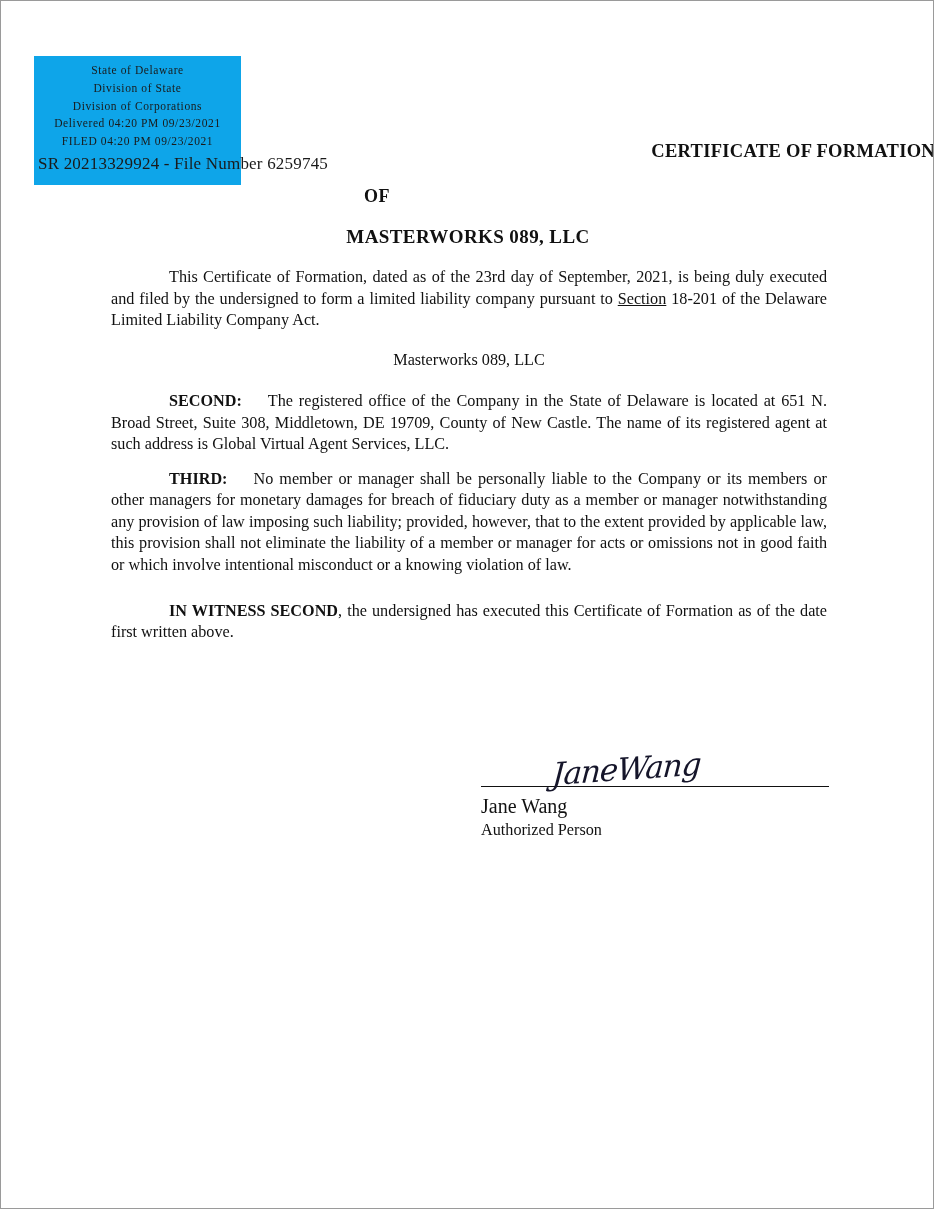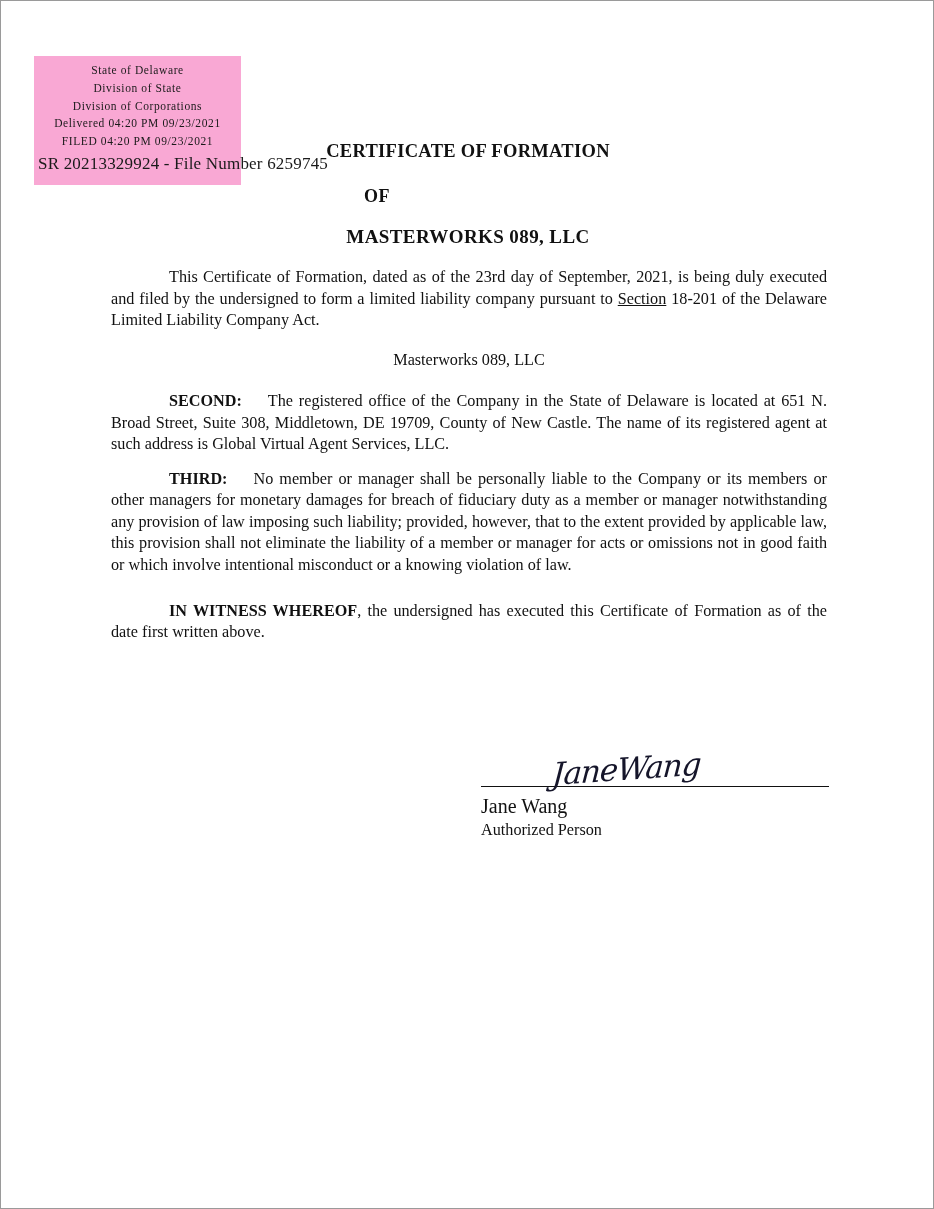--- a/index.html
+++ b/index.html
@@ -18,39 +18,39 @@
     font-family: "Liberation Serif", serif;
     color: #111111;
   }
 
   
   .stamp {
     position: absolute;
     left: 33px;
     top: 55px;
     width: 207px;
-    background: #f9a8d4;
+    background: #0ea5e9;
     padding: 6px 4px 8px 4px;
     box-sizing: border-box;
     text-align: center;
     font-family: "Liberation Serif", serif;
     font-size: 11.5px;
     line-height: 1.55;
     color: #1a1a1a;
   }
   .stamp div { white-space: nowrap; letter-spacing: 0.6px; }
   .stamp .sr { letter-spacing: 0.2px; font-size: 17px; }
 
   
   .title {
     position: absolute;
     left: 0;
     top: 140px;
     width: 934px;
-    text-align: center;
+    text-align: right;
     font-size: 18.5px;
     font-weight: bold;
     letter-spacing: 0.3px;
     font-variant: small-caps;
   }
   .of {
     position: absolute;
     left: 0;
     top: 185px;
     width: 752px;
@@ -158,21 +158,21 @@
 
     <p class="para indent">
       <span class="lead">SECOND:</span><span class="lead-gap"></span><span>The registered office of the Company in the State of Delaware is located at 651 N. Broad Street, Suite 308, Middletown, DE 19709, County of New Castle.  The name of its registered agent at such address is Global Virtual Agent Services, LLC.</span>
     </p>
 
     <p class="para indent">
       <span class="lead">THIRD:</span><span class="lead-gap"></span><span>No member or manager shall be personally liable to the Company or its members or other managers for monetary damages for breach of fiduciary duty as a member or manager notwithstanding any provision of law imposing such liability; provided, however, that to the extent provided by applicable law, this provision shall not eliminate the liability of a member or manager for acts or omissions not in good faith or which involve intentional misconduct or a knowing violation of law.</span>
     </p>
 
     <p class="para witness">
-      <b>IN WITNESS WHEREOF</b><span>, the undersigned has executed this Certificate of Formation as of the date first written above.</span>
+      <b>IN WITNESS SECOND</b><span>, the undersigned has executed this Certificate of Formation as of the date first written above.</span>
     </p>
 
   </div>
 
   <div class="sig-block">
     <div class="sig-script">JaneWang</div>
     <div class="sig-line"></div>
     <div class="sig-name">Jane Wang</div>
     <div class="sig-role">Authorized Person</div>
   </div>

